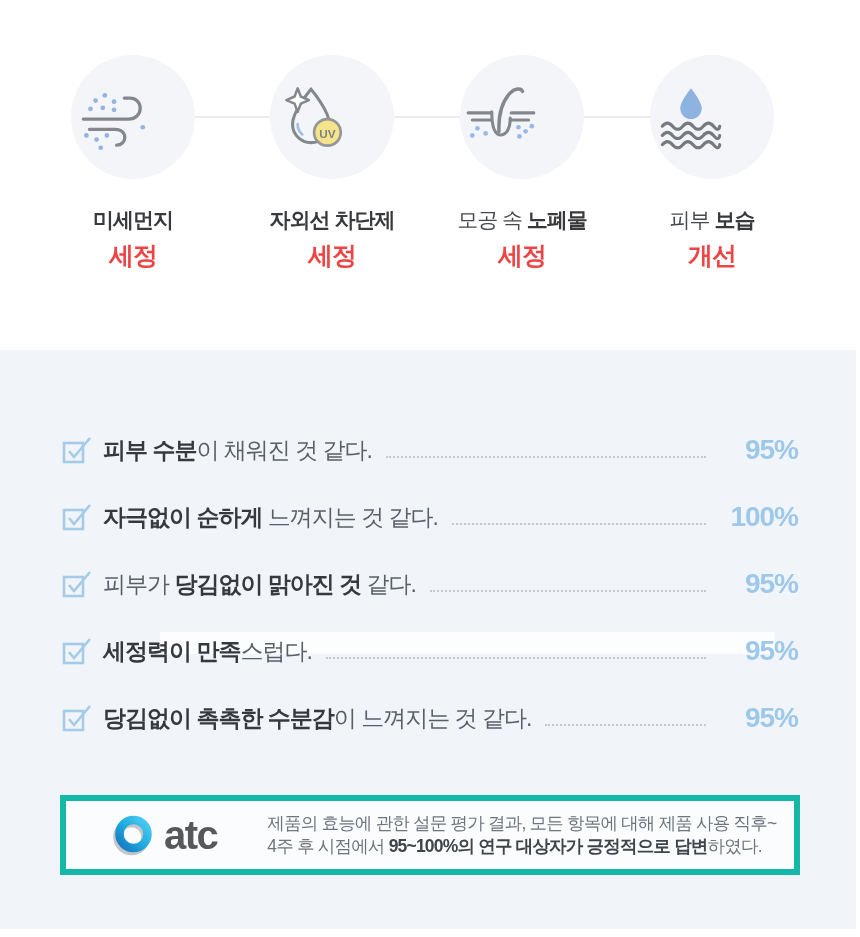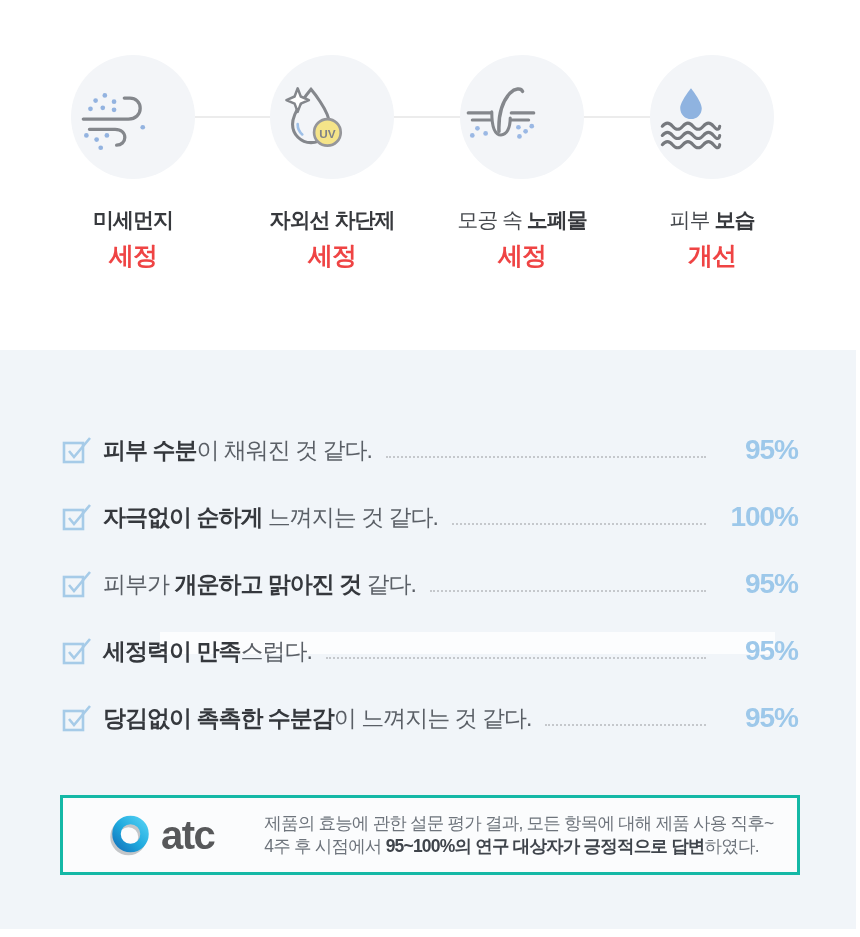--- a/index.html
+++ b/index.html
@@ -28,21 +28,21 @@
   .survey-row.r4 { top:279px; } .survey-row.r5 { top:346px; }
   .check { flex:0 0 auto; margin-right:11px; display:block; }
   .statement { font-size:23px; color:#5a5f66; letter-spacing:-1px; white-space:nowrap; }
   .statement b { font-weight:bold; color:#35383d; }
   .leader { flex:1 1 auto; margin:0 14px; border-bottom:2px dotted #c5c8cc; position:relative; top:7px; height:0; }
   .percent { flex:0 0 auto; min-width:78px; text-align:right; font-size:28px; font-weight:bold;
              color:#9dc8ea; letter-spacing:-1px; }
 
   
   .footnote-box { position:absolute; top:795px; left:60px; width:740px; height:80px;
-                  background:#fbfcfd; border:3px solid #14b8a6;
+                  background:#fbfcfd; border:6px solid #14b8a6;
                   display:flex; align-items:center; }
   .logo { display:flex; align-items:center; margin-left:44px; }
   .logo-text { font-size:40px; font-weight:bold; color:#57585a; letter-spacing:-1.5px; margin-left:6px; }
   .footnote-text { margin-left:50px; font-size:17.5px; line-height:23px; color:#6e747c; letter-spacing:-0.8px; white-space:nowrap; }
   .footnote-text b { font-weight:bold; color:#3f444b; }
 </style>
 </head>
 <body>
 
 <div class="canvas">
@@ -153,21 +153,21 @@
       <span class="statement"><span></span><b>자극없이 순하게</b><span> 느껴지는 것 같다.</span></span>
       <span class="leader"></span>
       <span class="percent">100%</span>
     </div>
 
     <div class="survey-row r3">
       <svg class="check" width="30" height="28" viewBox="0 0 30 28">
         <rect x="2" y="7" width="19" height="19" fill="none" stroke="#a6cbe8" stroke-width="2.6"></rect>
         <path d="M7 15 L12 21 L28 2" fill="none" stroke="#a6cbe8" stroke-width="2.6"></path>
       </svg>
-      <span class="statement"><span>피부가 </span><b>개운하고 맑아진 것</b><span> 같다.</span></span>
+      <span class="statement"><span>피부가 </span><b>당김없이 맑아진 것</b><span> 같다.</span></span>
       <span class="leader"></span>
       <span class="percent">95%</span>
     </div>
 
     <div class="survey-row r4">
       <svg class="check" width="30" height="28" viewBox="0 0 30 28">
         <rect x="2" y="7" width="19" height="19" fill="none" stroke="#a6cbe8" stroke-width="2.6"></rect>
         <path d="M7 15 L12 21 L28 2" fill="none" stroke="#a6cbe8" stroke-width="2.6"></path>
       </svg>
       <span class="statement"><span></span><b>세정력이 만족</b><span>스럽다.</span></span>

